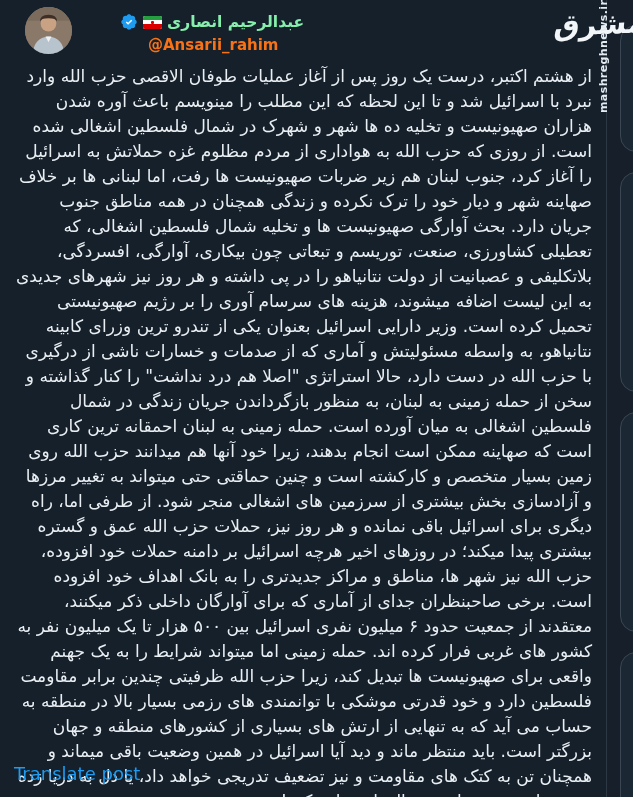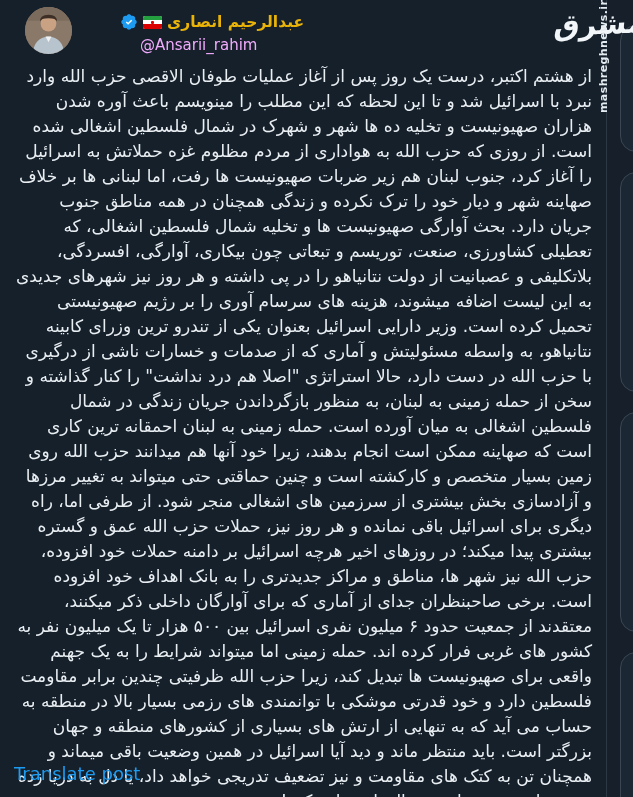--- a/index.html
+++ b/index.html
@@ -36,35 +36,35 @@
   .avatar{
     position:absolute;top:7px;left:25px;width:47px;height:47px;
     border-radius:50%;overflow:hidden;background:#8a7868;
   }
   .avatar svg{display:block;width:100%;height:100%;}
   .name-row{
     position:absolute;top:12px;left:120px;
     display:flex;align-items:center;gap:5px;
   }
   .display-name{
-    color:#eab308;font-size:15.5px;font-weight:700;direction:rtl;
+    color:#86efac;font-size:15.5px;font-weight:700;direction:rtl;
     line-height:20px;
     text-align:right;
   }
   .flag{
     width:19px;height:13px;border-radius:2px;overflow:hidden;
     display:inline-block;position:relative;background:#fff;
   }
   .flag .g{position:absolute;top:0;left:0;right:0;height:4.5px;background:#239f40;}
   .flag .r{position:absolute;bottom:0;left:0;right:0;height:4.5px;background:#da0000;}
   .flag .e{position:absolute;top:5px;left:8px;width:3px;height:3px;background:#da0000;border-radius:1px;}
   .badge{width:18px;height:18px;display:inline-block;}
   .handle{
-    position:absolute;top:36px;left:140px;
-    color:#f0abfc;font-size:15px;line-height:18px;
+    position:absolute;top:36px;left:148px;
+    color:#f97316;font-size:15px;line-height:18px;font-weight:bold;
   }
   
   .body-text{
     position:absolute;top:64px;left:15px;width:577px;
     margin:0;
     direction:rtl;text-align:right;
     color:#e9eef2;font-size:17px;line-height:25px;font-weight:400;
   }
   .translate{
     position:absolute;top:764px;left:14px;

